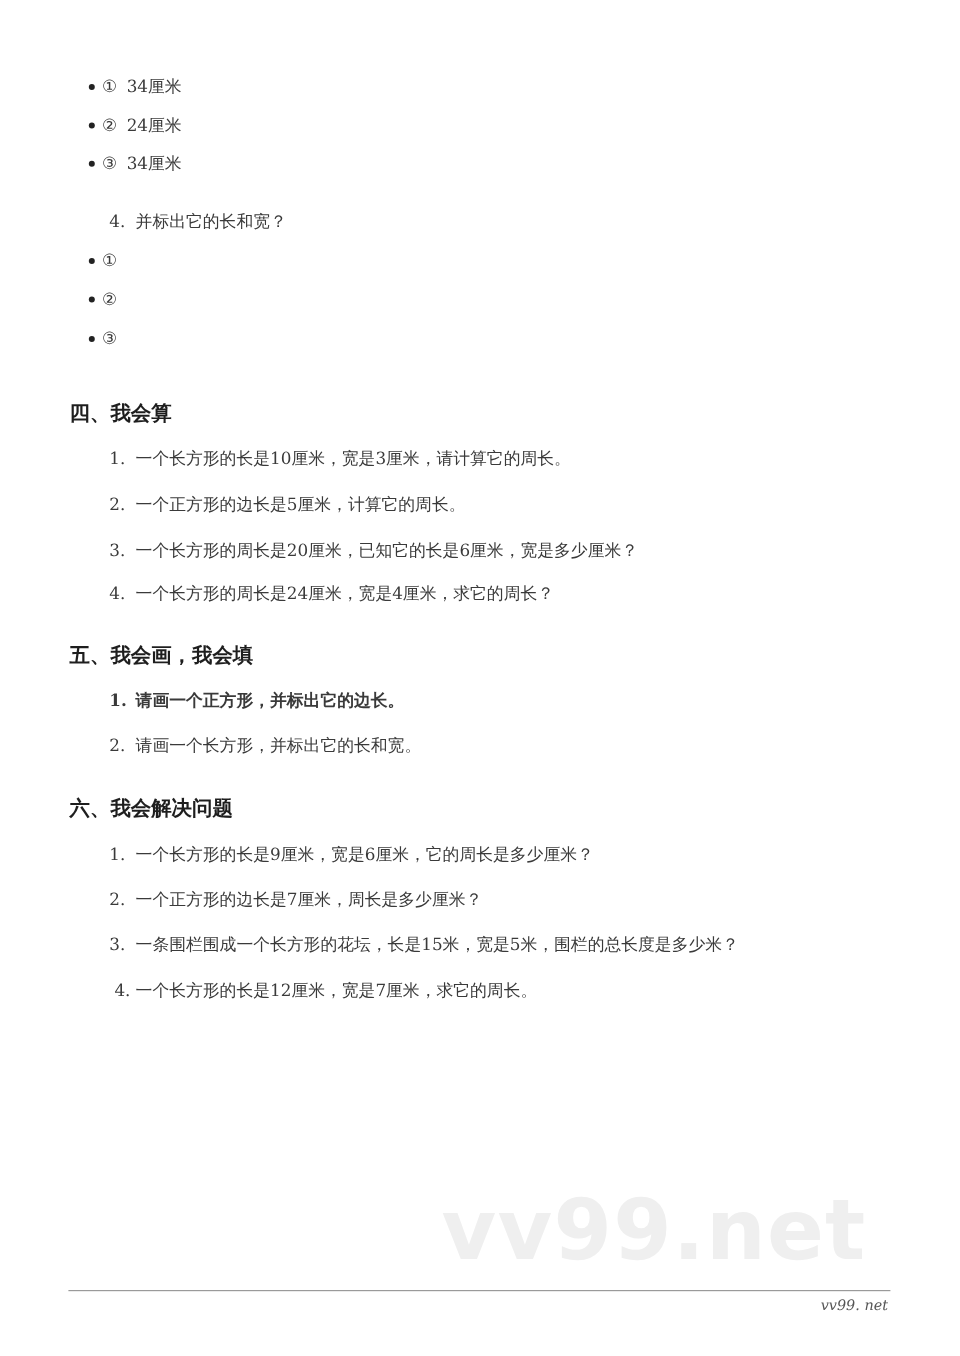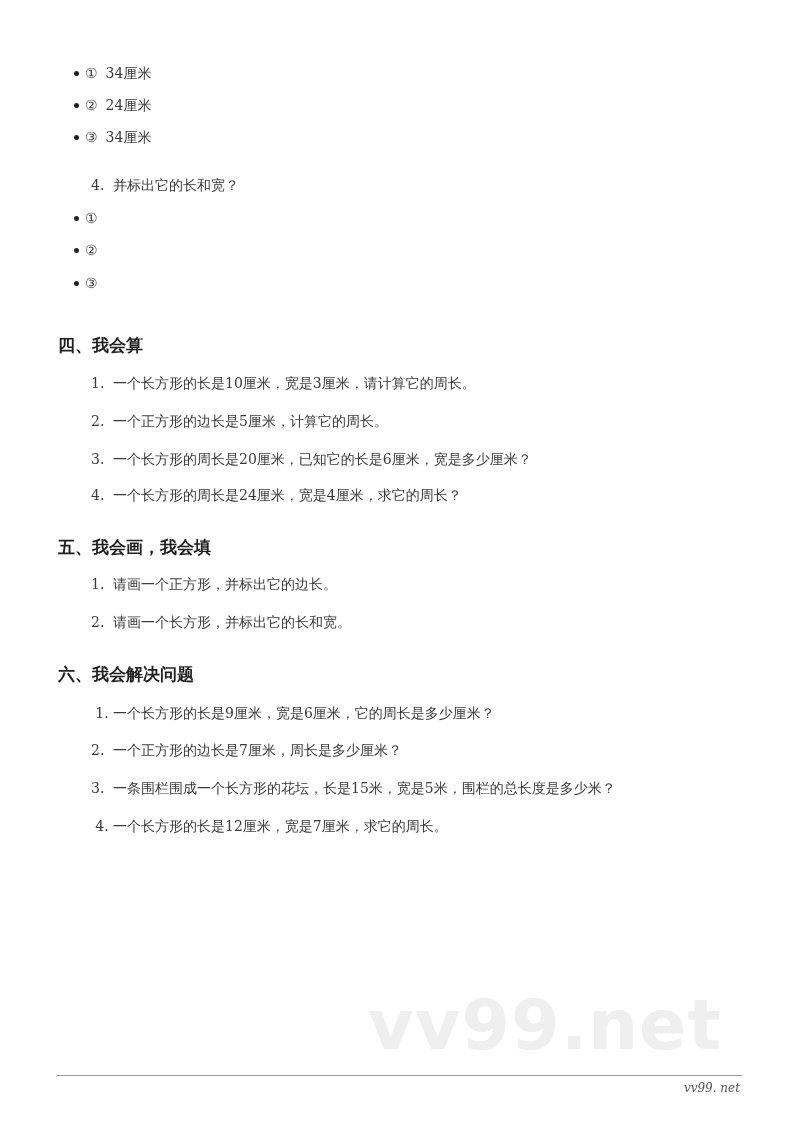--- a/index.html
+++ b/index.html
@@ -66,29 +66,29 @@
   <span class="num">2.</span><span>一个正方形的边长是5厘米，计算它的周长。</span>
 </div>
 <div class="q-row" style="top:449px;">
   <span class="num">3.</span><span>一个长方形的周长是20厘米，已知它的长是6厘米，宽是多少厘米？</span>
 </div>
 <div class="q-row" style="top:485px;">
   <span class="num">4.</span><span>一个长方形的周长是24厘米，宽是4厘米，求它的周长？</span>
 </div>
 
 <div class="heading" style="top:535px;">五、我会画，我会填</div>
-<div class="q-row" style="top:574px;">
+<div class="q-row" style="top:574px;font-weight:bold;">
   <span class="num">1.</span><span>请画一个正方形，并标出它的边长。</span>
 </div>
 <div class="q-row" style="top:612px;">
   <span class="num">2.</span><span>请画一个长方形，并标出它的长和宽。</span>
 </div>
 
 <div class="heading" style="top:662px;">六、我会解决问题</div>
-<div class="q-row" style="top:703px;text-align:center;">
+<div class="q-row" style="top:703px;">
   <span class="num">1.</span><span>一个长方形的长是9厘米，宽是6厘米，它的周长是多少厘米？</span>
 </div>
 <div class="q-row" style="top:740px;">
   <span class="num">2.</span><span>一个正方形的边长是7厘米，周长是多少厘米？</span>
 </div>
 <div class="q-row" style="top:778px;">
   <span class="num">3.</span><span>一条围栏围成一个长方形的花坛，长是15米，宽是5米，围栏的总长度是多少米？</span>
 </div>
 <div class="q-row" style="top:816px;text-align:center;">
   <span class="num">4.</span><span>一个长方形的长是12厘米，宽是7厘米，求它的周长。</span>

